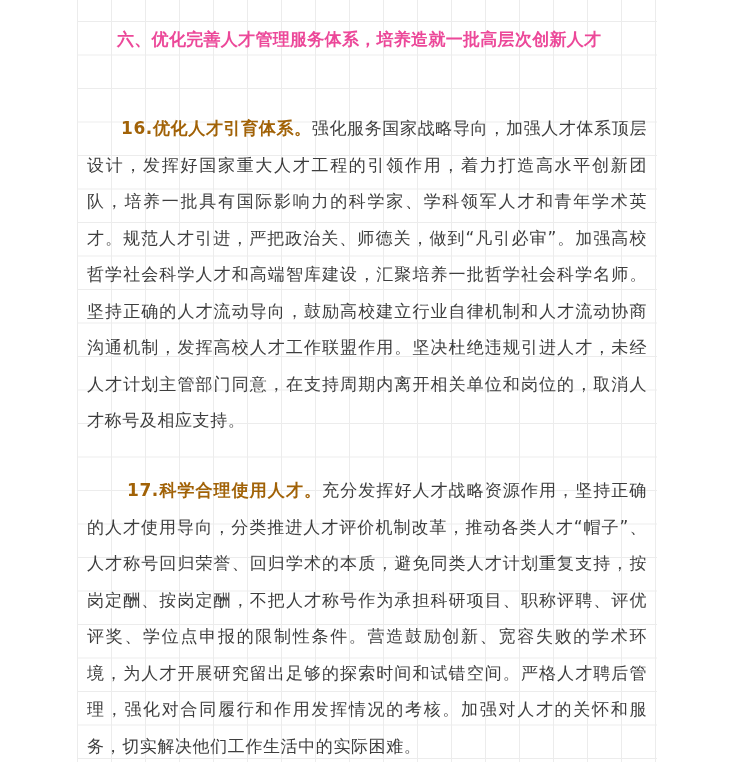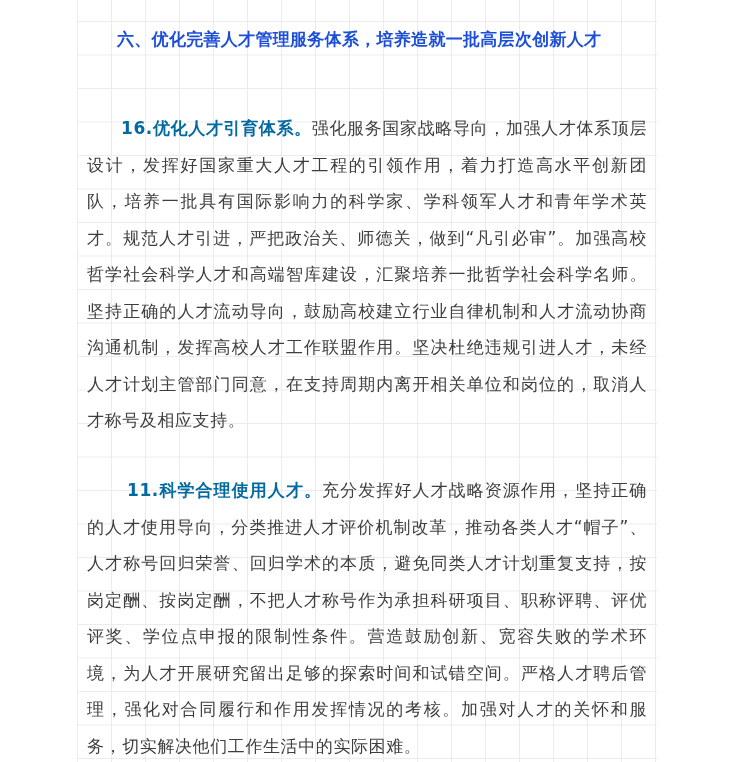--- a/index.html
+++ b/index.html
@@ -13,31 +13,31 @@
     background-size: 34px 33.5px;
     background-position: 0 21px;
   }
   .content {
     position: absolute; left: 87px; top: 0; width: 560px;
     font-family: "DejaVu Sans", sans-serif;
     color: #3e3e3e; font-size: 17px;
   }
   .heading {
     position: absolute; top: 28px; left: 30px; white-space: nowrap;
-    font-weight: bold; color: #1d4ed8; font-size: 17px; letter-spacing: 0.3px;
+    font-weight: bold; color: #ec4899; font-size: 17px; letter-spacing: 0.3px;
   }
   .para { position: absolute; left: 0; width: 560px; line-height: 36.5px; letter-spacing: 0.6px; text-align: justify; }
   .para1 { top: 93px; text-indent: 34px; }
   .para2 { top: 455px; text-indent: 40px; }
-  .lead { font-weight: bold; color: #0369a1; }
+  .lead { font-weight: bold; color: #a16207; }
 </style>
 </head>
 <body>
 
 <div class="grid"></div>
 
 <div class="content">
   <div class="heading">六、优化完善人才管理服务体系，培养造就一批高层次创新人才</div>
 
   <p class="para para1"><span class="lead">16.优化人才引育体系。</span><span>强化服务国家战略导向，加强人才体系顶层设计，发挥好国家重大人才工程的引领作用，着力打造高水平创新团队，培养一批具有国际影响力的科学家、学科领军人才和青年学术英才。规范人才引进，严把政治关、师德关，做到“凡引必审”。加强高校哲学社会科学人才和高端智库建设，汇聚培养一批哲学社会科学名师。坚持正确的人才流动导向，鼓励高校建立行业自律机制和人才流动协商沟通机制，发挥高校人才工作联盟作用。坚决杜绝违规引进人才，未经人才计划主管部门同意，在支持周期内离开相关单位和岗位的，取消人才称号及相应支持。</span></p>
 
-  <p class="para para2"><span class="lead">11.科学合理使用人才。</span><span>充分发挥好人才战略资源作用，坚持正确的人才使用导向，分类推进人才评价机制改革，推动各类人才“帽子”、人才称号回归荣誉、回归学术的本质，避免同类人才计划重复支持，按岗定酬、按岗定酬，不把人才称号作为承担科研项目、职称评聘、评优评奖、学位点申报的限制性条件。营造鼓励创新、宽容失败的学术环境，为人才开展研究留出足够的探索时间和试错空间。严格人才聘后管理，强化对合同履行和作用发挥情况的考核。加强对人才的关怀和服务，切实解决他们工作生活中的实际困难。</span></p>
+  <p class="para para2"><span class="lead">17.科学合理使用人才。</span><span>充分发挥好人才战略资源作用，坚持正确的人才使用导向，分类推进人才评价机制改革，推动各类人才“帽子”、人才称号回归荣誉、回归学术的本质，避免同类人才计划重复支持，按岗定酬、按岗定酬，不把人才称号作为承担科研项目、职称评聘、评优评奖、学位点申报的限制性条件。营造鼓励创新、宽容失败的学术环境，为人才开展研究留出足够的探索时间和试错空间。严格人才聘后管理，强化对合同履行和作用发挥情况的考核。加强对人才的关怀和服务，切实解决他们工作生活中的实际困难。</span></p>
 </div>
 
 </body></html>

